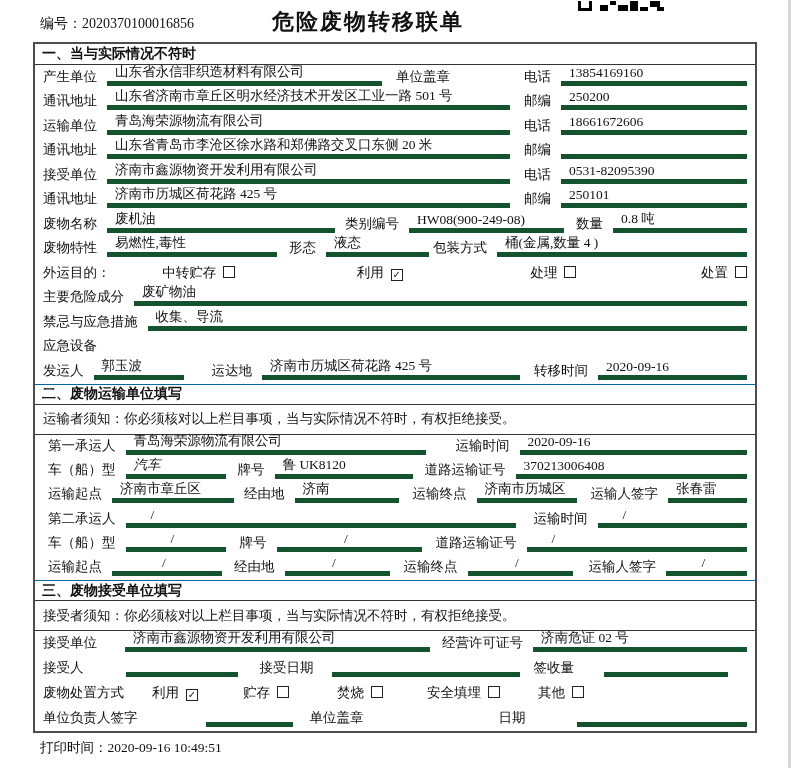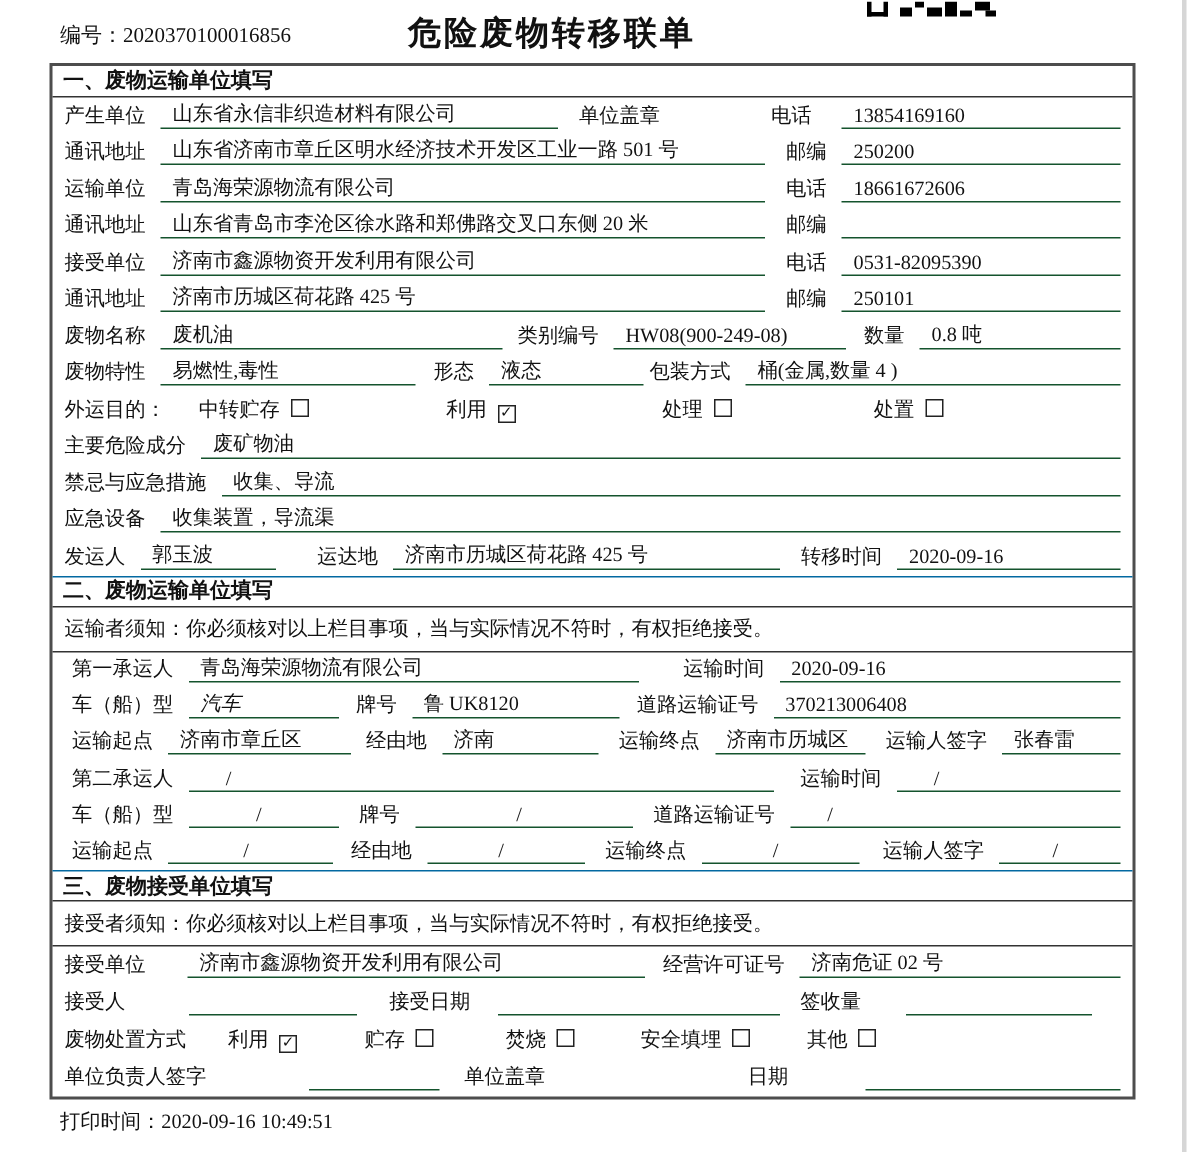--- a/index.html
+++ b/index.html
@@ -17,25 +17,25 @@
 
   .form { margin-left:33px; width:724px; border:2px solid #4d4d4d; background:#fff; }
   .sec-header { height:21px; display:flex; align-items:center; padding:0 7px;
     font-weight:bold; font-size:14px; border-bottom:1px solid #333;
     font-family:"Liberation Sans","DejaVu Sans",sans-serif; }
   .sec2 .sec-header, .sec3 .sec-header { border-top:1px solid #0369a1; }
   .notice { height:30px; display:flex; align-items:center; padding:0 8px;
     border-bottom:1px solid #333; font-size:13.5px; }
 
   .row { display:flex; align-items:flex-end; padding:0 8px 4px 8px; }
-  .sec1 .row { height:24.5px; }
+  .sec1 .row { height:24.5px;justify-content:space-between; }
   .sec2 .row { height:24.3px;padding-left:13px; }
   .sec3 .row { height:25px; }
   .lb { white-space:nowrap; margin-right:10px; }
-  .ul { border-bottom:1px solid #14532d; padding:0 6px 0 8px; white-space:nowrap;
+  .ul { border-bottom:5px solid #14532d; padding:0 6px 0 8px; white-space:nowrap;
     overflow:hidden; min-height:15px; }
   .fill { flex:1; }
   .ctr { text-align:center; padding-left:0; }
   .pad25 { padding-left:25px; }
 
   .cb { display:inline-block; width:12px; height:12px; border:1.5px solid #222;
     margin-left:7px; font-size:10px; line-height:10px; text-align:center;
     vertical-align:-1px; font-family:"DejaVu Sans",sans-serif; }
   .opt { white-space:nowrap; }
 
@@ -64,28 +64,28 @@
             <rect x="72" y="0" width="10" height="6"></rect>
             <rect x="79" y="6" width="7" height="4"></rect>
       </g>
         </svg>
     </div>
   </div>
 
   <div class="form">
 
     <div class="sec1">
-      <div class="sec-header">一、废物运输单位填写</div>
+      <div class="sec-header">一、当与实际情况不符时</div>
 
       <div class="row">
         <span class="lb">产生单位</span>
         <span class="ul" style="flex:1; max-width:305px;">山东省永信非织造材料有限公司</span>
         <span class="lb" style="margin-left:14px; width:118px;">单位盖章</span>
         <span class="lb">电话</span>
-        <span class="ul" style="width:186px;margin-left:10px;">13854169160</span>
+        <span class="ul" style="width:186px;">13854169160</span>
       </div>
 
       <div class="row">
         <span class="lb">通讯地址</span>
         <span class="ul fill">山东省济南市章丘区明水经济技术开发区工业一路 501 号</span>
         <span class="lb" style="margin-left:14px;">邮编</span>
         <span class="ul" style="width:186px;">250200</span>
       </div>
 
       <div class="row">
@@ -147,21 +147,20 @@
         <span class="ul fill">废矿物油</span>
       </div>
 
       <div class="row">
         <span class="lb">禁忌与应急措施</span>
         <span class="ul fill">收集、导流</span>
       </div>
 
       <div class="row">
         <span class="lb">应急设备</span>
-        <span class="ul fill">收集装置，导流渠</span>
       </div>
 
       <div class="row">
         <span class="lb">发运人</span>
         <span class="ul" style="width:90px;">郭玉波</span>
         <span class="lb" style="margin-left:28px;">运达地</span>
         <span class="ul" style="width:258px;">济南市历城区荷花路 425 号</span>
         <span class="lb" style="margin-left:14px;">转移时间</span>
         <span class="ul fill">2020-09-16</span>
       </div>

